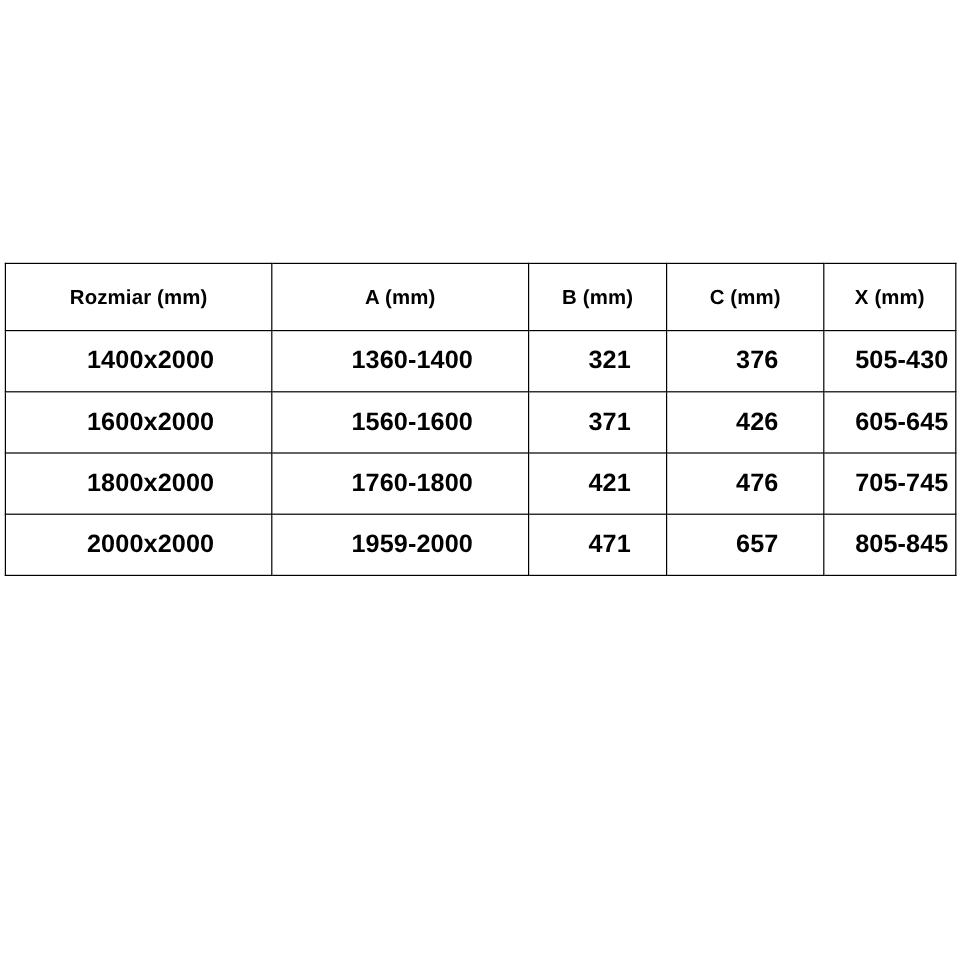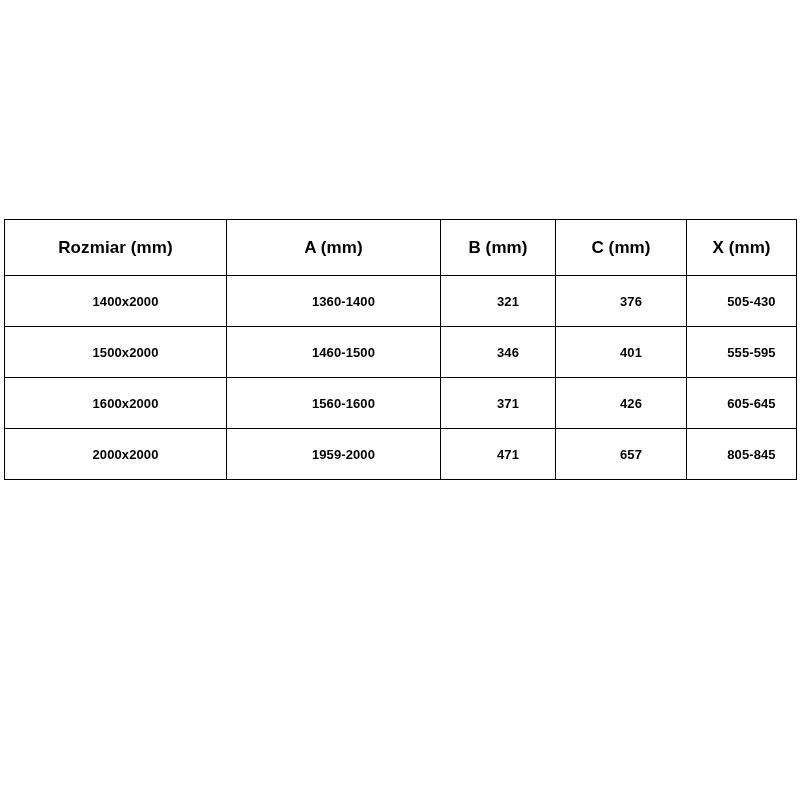--- a/index.html
+++ b/index.html
@@ -41,21 +41,21 @@
     padding: 0;
     height: 51px;
     box-sizing: border-box;
   }
   table.spec-table thead th {
     font-size: 17px;
     height: 56px;
     letter-spacing: 0.1px;
   }
   table.spec-table tbody td {
-    font-size: 13px;
+    font-size: 21px;
     letter-spacing: 0.1px;
     padding-left: 20px;
   }
   
   col.c0 { width: 222px; }
   col.c1 { width: 214px; }
   col.c2 { width: 115px; }
   col.c3 { width: 131px; }
   col.c4 { width: 110px; }
 </style>
@@ -83,32 +83,32 @@
       </thead>
       <tbody>
         <tr>
           <td>1400x2000</td>
           <td>1360-1400</td>
           <td>321</td>
           <td>376</td>
           <td>505-430</td>
         </tr>
         <tr>
-          <td>1500x2000</td>
-          <td>1460-1500</td>
-          <td>346</td>
-          <td>401</td>
-          <td>555-595</td>
-        </tr>
-        <tr>
           <td>1600x2000</td>
           <td>1560-1600</td>
           <td>371</td>
           <td>426</td>
           <td>605-645</td>
+        </tr>
+        <tr>
+          <td>1800x2000</td>
+          <td>1760-1800</td>
+          <td>421</td>
+          <td>476</td>
+          <td>705-745</td>
         </tr>
         <tr>
           <td>2000x2000</td>
           <td>1959-2000</td>
           <td>471</td>
           <td>657</td>
           <td>805-845</td>
         </tr>
       </tbody>
     </table>

